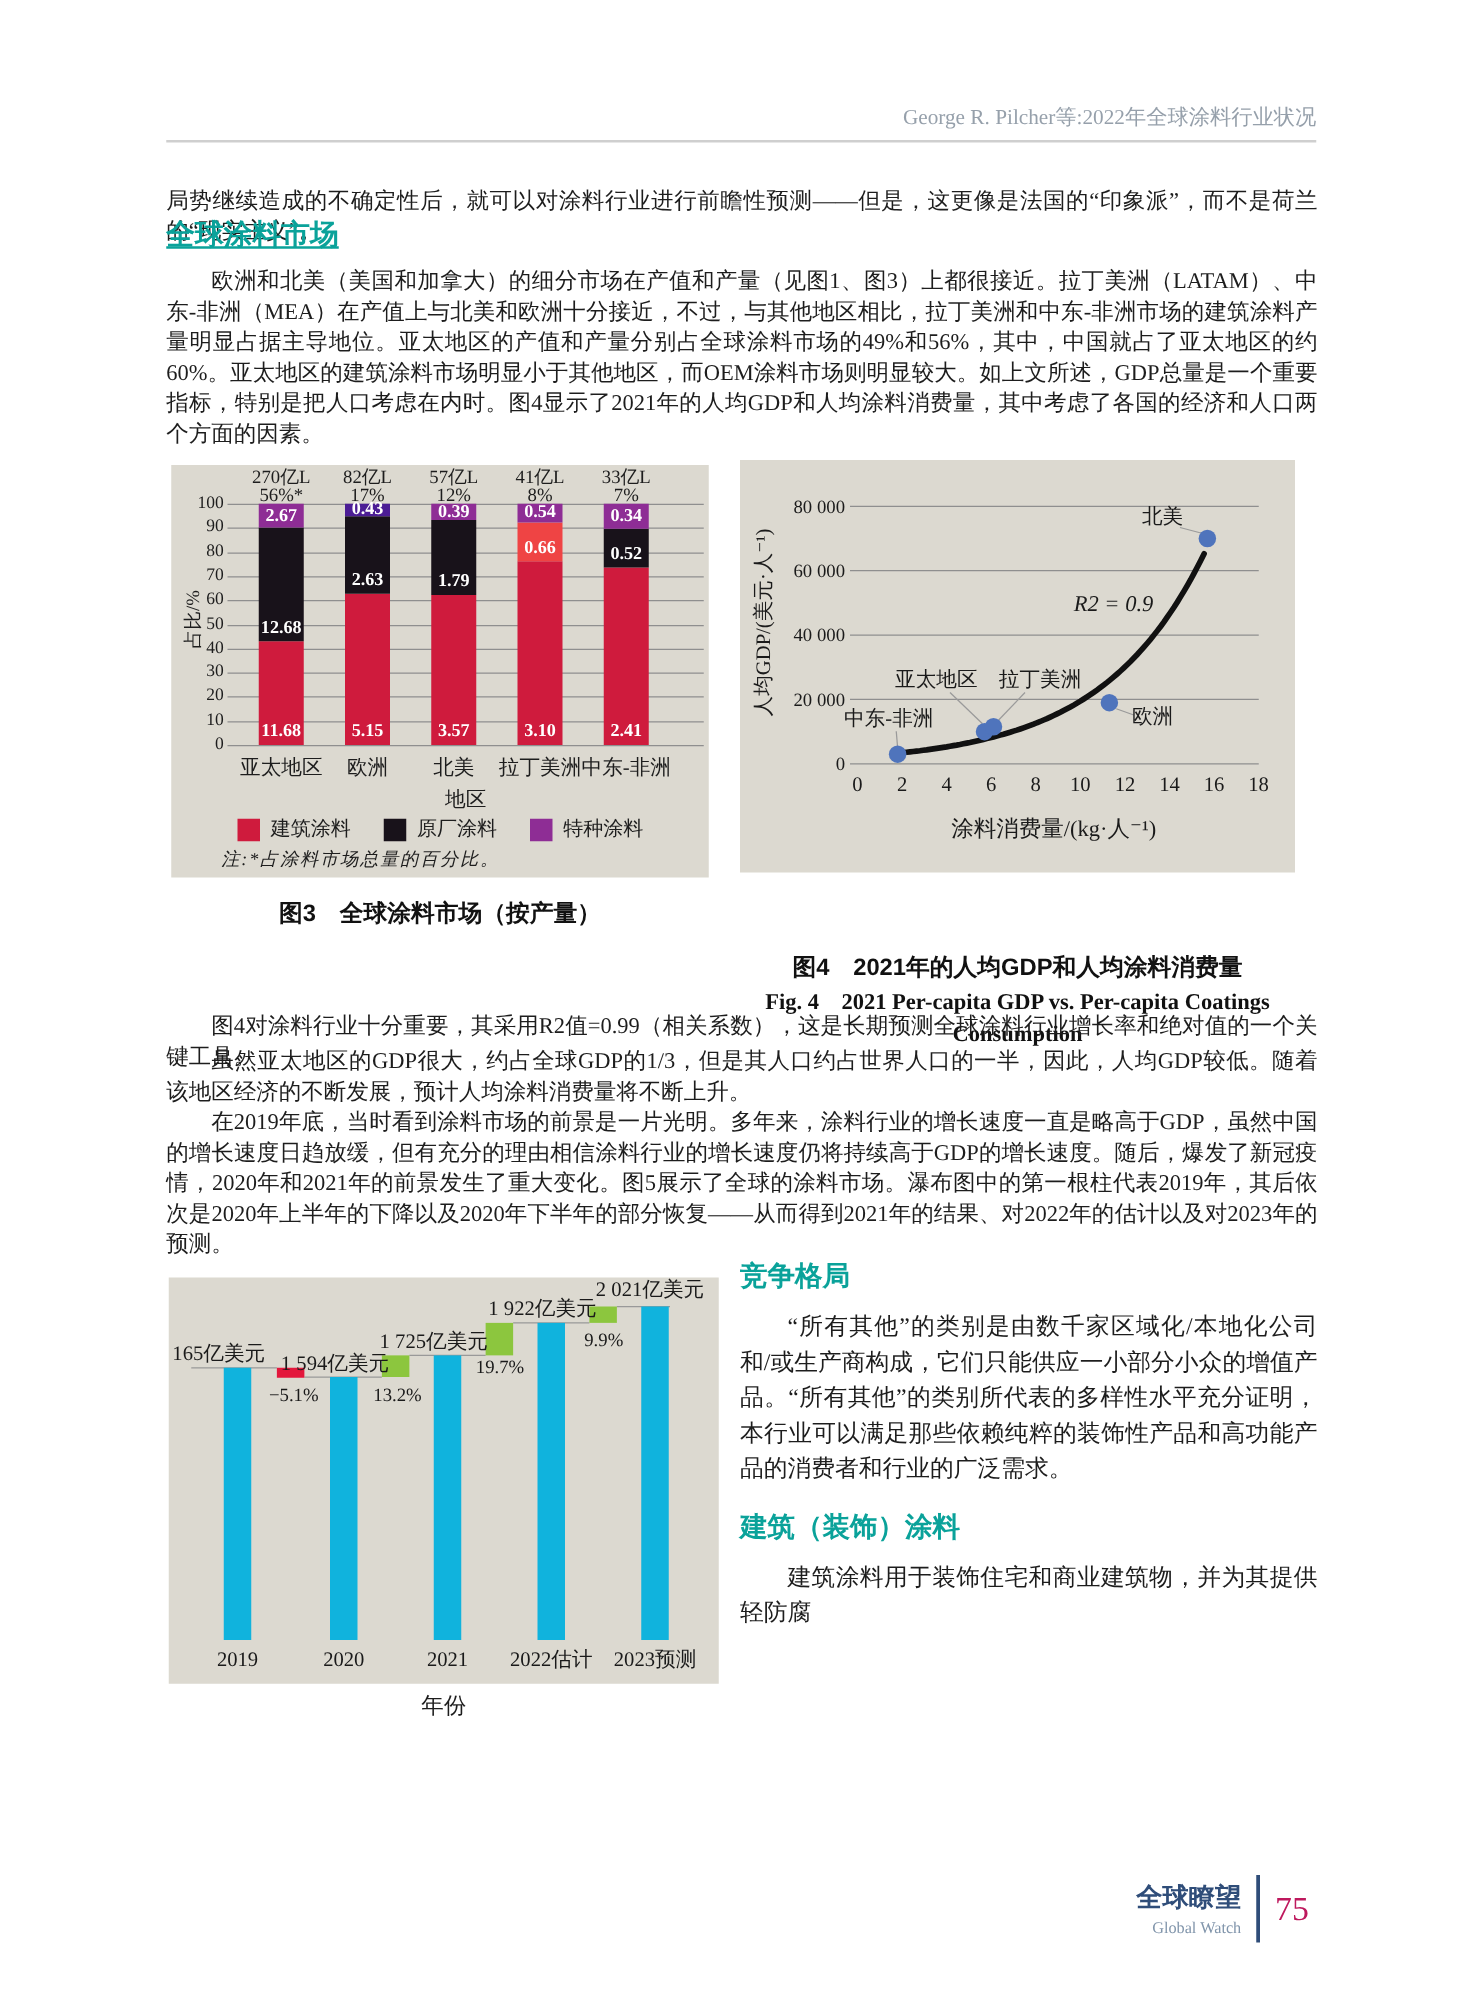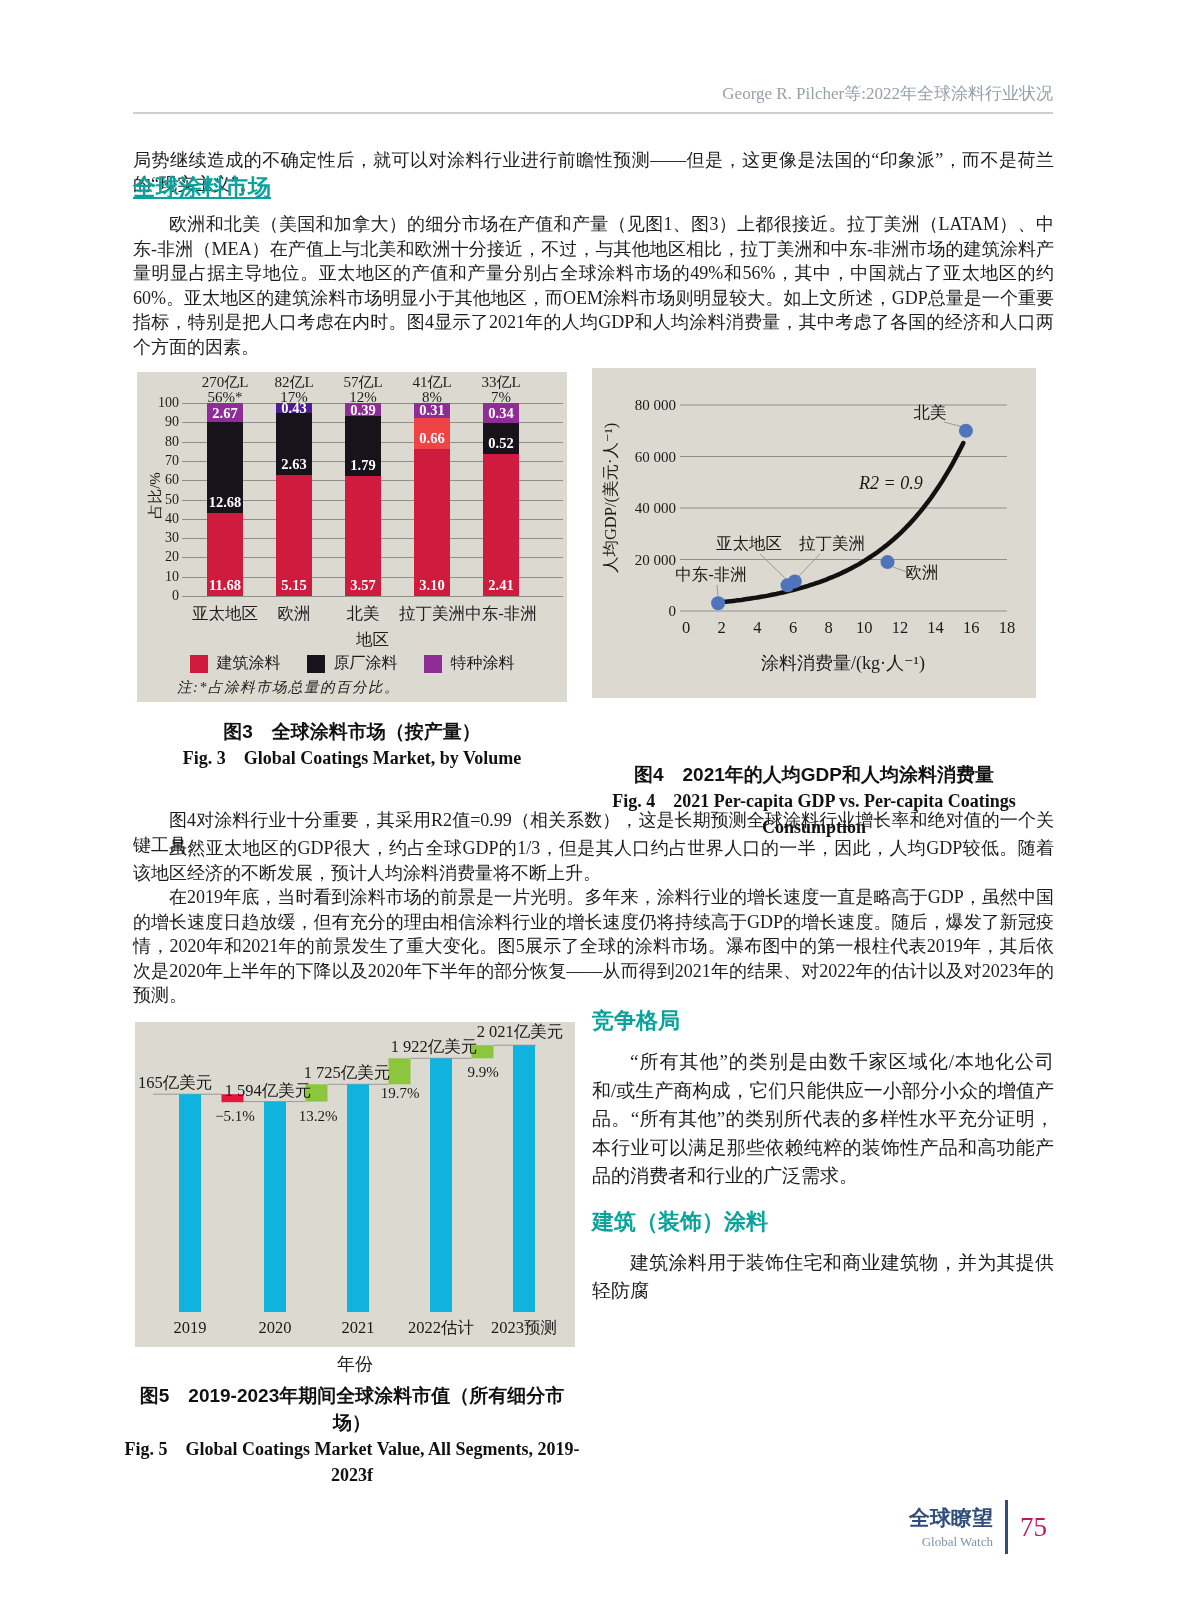--- a/index.html
+++ b/index.html
@@ -140,21 +140,21 @@
       <div class="f3-xlab" style="left:178px">北美</div>
       <div class="f3-top" style="left:247px">41亿L<br>8%</div>
       <div class="f3-bar" style="left:277px;top:31px;height:193px">
         <div class="f3-seg" style="bottom:0.0px;height:147.0px;background:#cf1b3d">
           <span class="f3-val f3-val-bot">3.10</span>
         </div>
         <div class="f3-seg" style="bottom:147.0px;height:31.3px;background:#ef4444">
           <span class="f3-val f3-val-bot">0.66</span>
         </div>
         <div class="f3-seg" style="bottom:178.3px;height:14.7px;background:#8e2d95">
-          <span class="f3-val f3-val-mid">0.31</span>
+          <span class="f3-val f3-val-mid">0.54</span>
         </div>
       </div>
       <div class="f3-xlab" style="left:247px">拉丁美洲</div>
       <div class="f3-top" style="left:316px">33亿L<br>7%</div>
       <div class="f3-bar" style="left:346px;top:31px;height:193px">
         <div class="f3-seg" style="bottom:0.0px;height:142.2px;background:#cf1b3d">
           <span class="f3-val f3-val-bot">2.41</span>
         </div>
         <div class="f3-seg" style="bottom:142.2px;height:30.7px;background:#18121a">
           <span class="f3-val f3-val-bot">0.52</span>
@@ -218,21 +218,20 @@
         <line x1="352" y1="54" x2="371" y2="59" stroke="#9a9a9a" stroke-width="1"></line>
         <circle cx="373.9" cy="62.8" r="7" fill="#4f74bc"></circle>
         <text x="338" y="50" text-anchor="middle" class="t16">北美</text>
         <text x="267" y="121" class="t18 it">R2 = 0.9</text>
         <text x="251" y="301" text-anchor="middle" class="t18">涂料消费量/(kg·人⁻¹)</text>
         <text transform="translate(24,130) rotate(-90)" text-anchor="middle" class="t16">人均GDP/(美元·人⁻¹)</text>
       </svg></div>
 
   <div class="figcap fig3-cap">
     <div class="cap-zh">图3　全球涂料市场（按产量）</div>
-    <div class="cap-en">Fig. 3　Global Coatings Market, by Volume</div>
   </div>
   <div class="figcap fig4-cap">
     <div class="cap-zh">图4　2021年的人均GDP和人均涂料消费量</div>
     <div class="cap-en">Fig. 4　2021 Per-capita GDP vs. Per-capita Coatings Consumption</div>
   </div>
 
   <p class="body-p p2">图4对涂料行业十分重要，其采用R2值=0.99（相关系数），这是长期预测全球涂料行业增长率和绝对值的一个关键工具。</p>
   <p class="body-p p3">虽然亚太地区的GDP很大，约占全球GDP的1/3，但是其人口约占世界人口的一半，因此，人均GDP较低。随着该地区经济的不断发展，预计人均涂料消费量将不断上升。</p>
   <p class="body-p p4">在2019年底，当时看到涂料市场的前景是一片光明。多年来，涂料行业的增长速度一直是略高于GDP，虽然中国的增长速度日趋放缓，但有充分的理由相信涂料行业的增长速度仍将持续高于GDP的增长速度。随后，爆发了新冠疫情，2020年和2021年的前景发生了重大变化。图5展示了全球的涂料市场。瀑布图中的第一根柱代表2019年，其后依次是2020年上半年的下降以及2020年下半年的部分恢复——从而得到2021年的结果、对2022年的估计以及对2023年的预测。</p>
 
@@ -260,24 +259,20 @@
         <text x="265" y="76" text-anchor="middle" class="t15">19.7%</text>
         <rect x="336.5" y="23.2" width="22" height="13.1" fill="#8cc63e"></rect>
         <text x="348" y="55" text-anchor="middle" class="t15">9.9%</text>
         <text x="40" y="66" text-anchor="middle" class="t16">165亿美元</text>
         <text x="133" y="74" text-anchor="middle" class="t16">1 594亿美元</text>
         <text x="212" y="56" text-anchor="middle" class="t16">1 725亿美元</text>
         <text x="299" y="30" text-anchor="middle" class="t16">1 922亿美元</text>
         <text x="385" y="15" text-anchor="middle" class="t16">2 021亿美元</text>
       </svg></div>
   <div class="fig5-xlabel">年份</div>
-  <div class="figcap fig5-cap">
-    <div class="cap-zh">图5　2019-2023年期间全球涂料市值（所有细分市场）</div>
-    <div class="cap-en">Fig. 5　Global Coatings Market Value, All Segments, 2019-2023f</div>
-  </div>
 
   <div class="right-col">
     <h2 class="sec-title">竞争格局</h2>
     <p>“所有其他”的类别是由数千家区域化/本地化公司和/或生产商构成，它们只能供应一小部分小众的增值产品。“所有其他”的类别所代表的多样性水平充分证明，本行业可以满足那些依赖纯粹的装饰性产品和高功能产品的消费者和行业的广泛需求。</p>
     <h2 class="sec-title">建筑（装饰）涂料</h2>
     <p>建筑涂料用于装饰住宅和商业建筑物，并为其提供轻防腐</p>
   </div>
 
   <div class="footer">
     <div>

